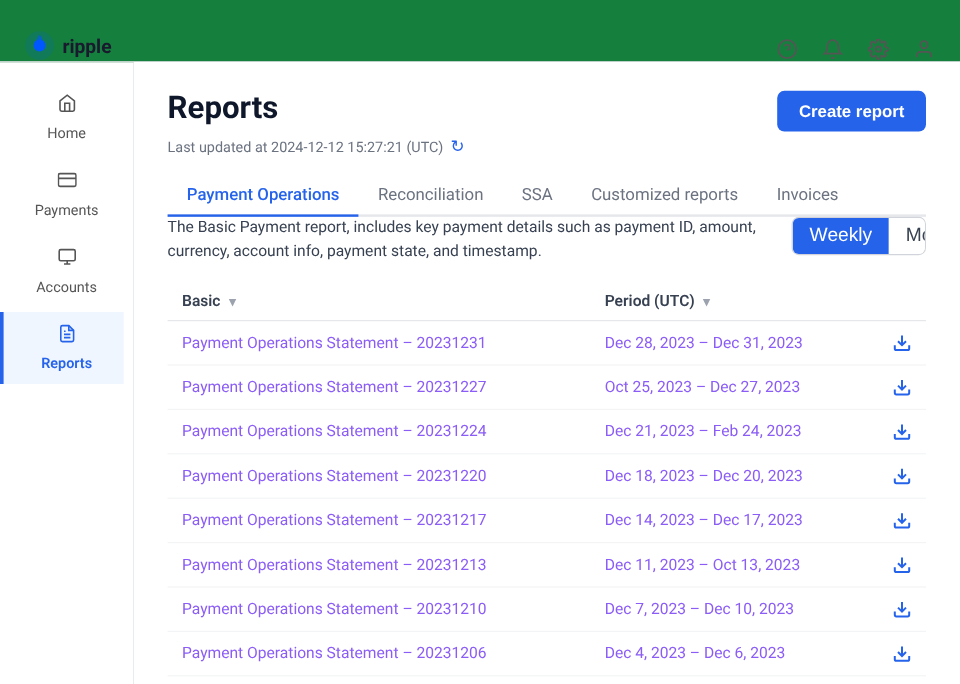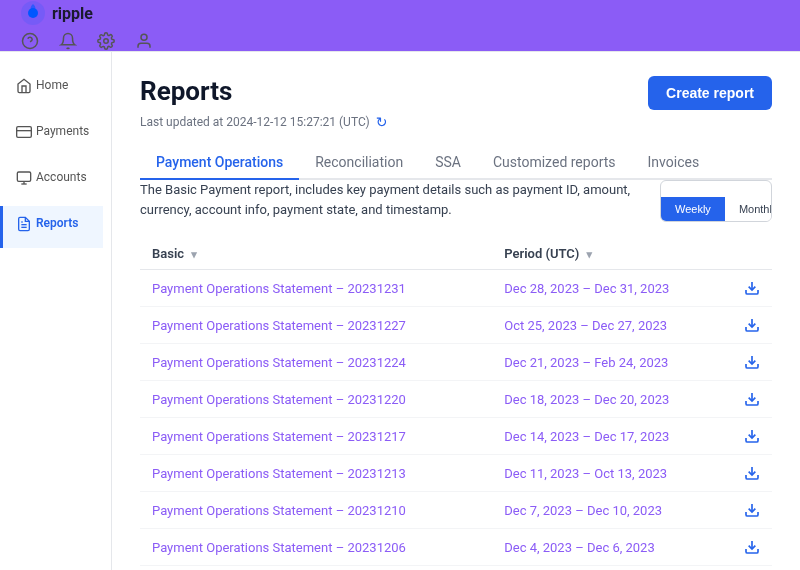--- a/index.html
+++ b/index.html
@@ -1,31 +1,31 @@
 <!DOCTYPE html>
 <html><head>
   <meta charset="utf-8">
   <style>
     * { box-sizing: border-box; margin: 0; padding: 0; }
     body { font-family: -apple-system, BlinkMacSystemFont, 'Segoe UI', Roboto, sans-serif; font-size: 14px; color: #1a1a2e; background: #fff; display: flex; flex-direction: column; height: 570px; overflow: hidden; }
 
     
-    .top-nav { height: 52px; border-bottom: 1px solid #e5e7eb; display: flex; align-items: flex-start; justify-content: space-between; padding: 0 20px; background: #8b5cf6; flex-shrink: 0; flex-direction: column; }
+    .top-nav { height: 52px; border-bottom: 1px solid #e5e7eb; display: flex; align-items: flex-end; justify-content: space-between; padding: 0 20px; background: #15803d; flex-shrink: 0; }
     .top-nav-left { display: flex; align-items: center; gap: 6px; }
     .logo-icon { width: 26px; height: 26px; }
     .logo-text { font-weight: 700; font-size: 16px; color: #1a1a2e; }
     .top-nav-right { display: flex; align-items: center; gap: 18px; color: #555; }
     .nav-icon { width: 20px; height: 20px; display: flex; align-items: center; justify-content: center; cursor: pointer; color: #555; }
 
     
     .layout { display: flex; flex: 1; overflow: hidden; }
 
     
     .sidebar { width: 112px; border-right: 1px solid #e5e7eb; padding: 16px 0; display: flex; flex-direction: column; gap: 4px; background: #fff; flex-shrink: 0; }
-    .sidebar-item { display: flex; flex-direction: row; align-items: flex-start; gap: 4px; padding: 10px 8px; cursor: pointer; border-radius: 6px; margin: 0 8px; color: #555; font-size: 12px; }
+    .sidebar-item { display: flex; flex-direction: column; align-items: center; gap: 4px; padding: 10px 8px; cursor: pointer; border-radius: 6px; margin: 0 8px; color: #555; font-size: 12px; }
     .sidebar-item.active { color: #2563eb; border-left: 3px solid #2563eb; border-radius: 0; margin-left: 0; padding-left: 13px; background: #eff6ff; }
     .sidebar-item .s-icon { font-size: 16px; margin-bottom: 2px; }
 
     
     .main { flex: 1; overflow-y: auto; padding: 24px 28px; background: #fff; }
 
     
     .page-header { display: flex; justify-content: space-between; align-items: flex-start; margin-bottom: 4px; }
     .page-title { font-size: 26px; font-weight: 700; color: #0f172a; }
     .create-btn { background: #2563eb; color: #fff; border: none; padding: 9px 18px; border-radius: 6px; font-size: 14px; font-weight: 700; cursor: pointer; white-space: nowrap; }
@@ -34,21 +34,21 @@
 
     
     .tabs { display: flex; border-bottom: 2px solid #e5e7eb; margin-bottom: 0; gap: 0; }
     .tab { padding: 8px 16px; cursor: pointer; font-size: 14px; color: #6b7280; border-bottom: 2px solid transparent; margin-bottom: -2px; white-space: nowrap; }
     .tab.active { color: #2563eb; border-bottom: 2px solid #2563eb; font-weight: 500; }
 
     
     .desc-row { display: flex; justify-content: space-between; align-items: flex-start; margin-bottom: 16px; }
     .desc-text { font-size: 13px; color: #374151; max-width: 520px; line-height: 1.5; }
     .toggle-group { display: flex; border: 1px solid #d1d5db; border-radius: 6px; overflow: hidden; }
-    .toggle-btn { padding: 6px 14px; font-size: 11px; cursor: pointer; background: #fff; border: none; color: #374151; margin-top: 16px; }
+    .toggle-btn { padding: 6px 14px; font-size: 16px; cursor: pointer; background: #fff; border: none; color: #374151; }
     .toggle-btn.active { background: #2563eb; color: #fff; }
 
     
     .report-table { width: 100%; border-collapse: collapse; }
     .report-table th { text-align: left; padding: 8px 12px; font-size: 13px; font-weight: 600; color: #374151; border-bottom: 1px solid #e5e7eb; }
     .report-table th .sort-arrow { color: #9ca3af; font-size: 11px; margin-left: 4px; }
     .report-table td { padding: 10px 12px; font-size: 13px; color: #8b5cf6; border-bottom: 1px solid #f3f4f6; }
     .download-btn { color: #2563eb; cursor: pointer; font-size: 16px; display: flex; align-items: center; justify-content: flex-end; }
   </style>
 </head>

